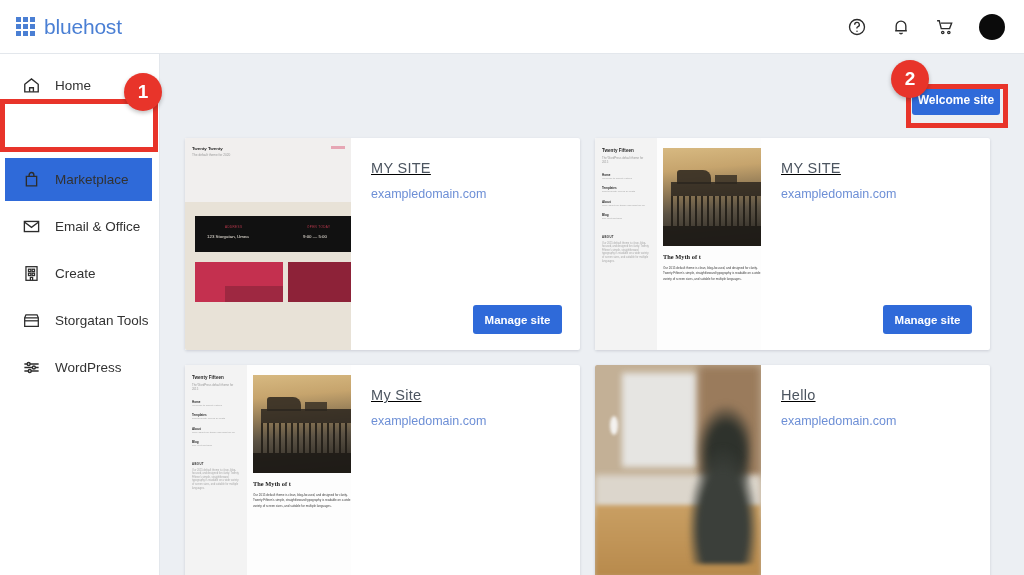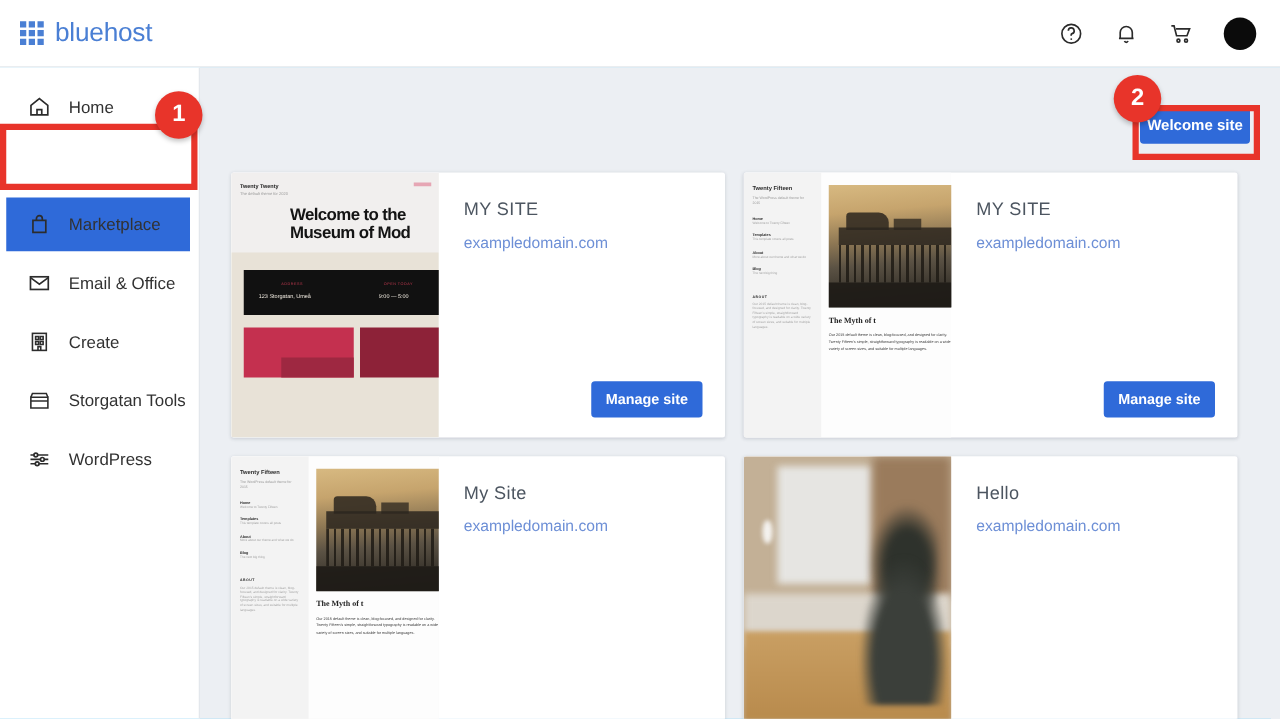--- a/index.html
+++ b/index.html
@@ -2,21 +2,21 @@
 <html><head>
 <meta charset="utf-8">
 <style>
   * { box-sizing: border-box; margin: 0; padding: 0; }
   html, body {
     width: 1024px; height: 575px;
     font-family: "Liberation Sans", sans-serif;
     background: #eceff3;
     overflow: hidden;
   }
-  #app { position: relative; width: 1024px; height: 575px; background: #7dd3fc; }
+  #app { position: relative; width: 1024px; height: 575px; background: #14532d; }
 
   
   .topbar {
     position: absolute; left: 0; top: 0; width: 1024px; height: 54px;
     background: #ffffff; border-bottom: 1px solid #e3e7ec;
     display: flex; align-items: center; justify-content: space-between;
   }
   .brand { display: flex; align-items: center; gap: 9px; padding-left: 16px; }
   .brand-grid { display: grid; grid-template-columns: repeat(3, 5px); grid-template-rows: repeat(3, 5px); gap: 2px; }
   .brand-grid i { display: block; width: 5px; height: 5px; background: #4a7fd4; }
@@ -56,21 +56,21 @@
   
   .grid {
     position: absolute; left: 25px; top: 84px; width: 805px;
     display: grid; grid-template-columns: 395px 395px; gap: 15px 15px;
   }
   .card {
     display: flex; height: 212px; background: #fff; border-radius: 2px;
     box-shadow: 0 1px 3px rgba(30,40,60,0.16); overflow: hidden;
   }
   .thumb { width: 166px; flex: none; position: relative; overflow: hidden; background: #fff; }
-  .card-body { flex: 1; position: relative; padding: 22px 32px 16px 20px; }
+  .card-body { flex: 1; position: relative; padding: 22px 32px 16px 20px; text-decoration: underline; }
   .card-title { font-size: 14.5px; color: #4c5560; letter-spacing: 0.3px; }
   .card-domain { position: absolute; left: 20px; top: 49px; font-size: 12.5px; color: #6d8fd6; }
   .manage-btn {
     position: absolute; right: 18px; bottom: 16px; width: 89px; height: 29px;
     background: #2f6ad9; color: #fff; font-size: 11.5px; font-weight: bold;
     border: none; border-radius: 3px; cursor: pointer;
   }
 
   
   .tt { position: absolute; inset: 0; background: #f0eeec; }
@@ -266,21 +266,20 @@
     <div class="grid">
 
       <div class="card">
         <div class="thumb">
           <div class="tt">
             <div class="tt-head">
               <div class="tt-brand">Twenty Twenty</div>
               <div class="tt-sub">The default theme for 2020</div>
               <div class="tt-top-link"></div>
             </div>
-            <div class="tt-h1">Welcome to the<br>Museum of Mod</div>
             <div class="tt-body">
               <div class="tt-black">
                 <span class="tt-lbl" style="left:30px;top:9px;">ADDRESS</span>
                 <span class="tt-val" style="left:12px;top:18px;">123 Storgatan, Umeå</span>
                 <span class="tt-lbl" style="left:112px;top:9px;">OPEN TODAY</span>
                 <span class="tt-val" style="left:108px;top:18px;">9:00 — 5:00</span>
               </div>
               <div class="tt-red1"></div>
               <div class="tt-red2"></div>
               <div class="tt-red3"></div>

